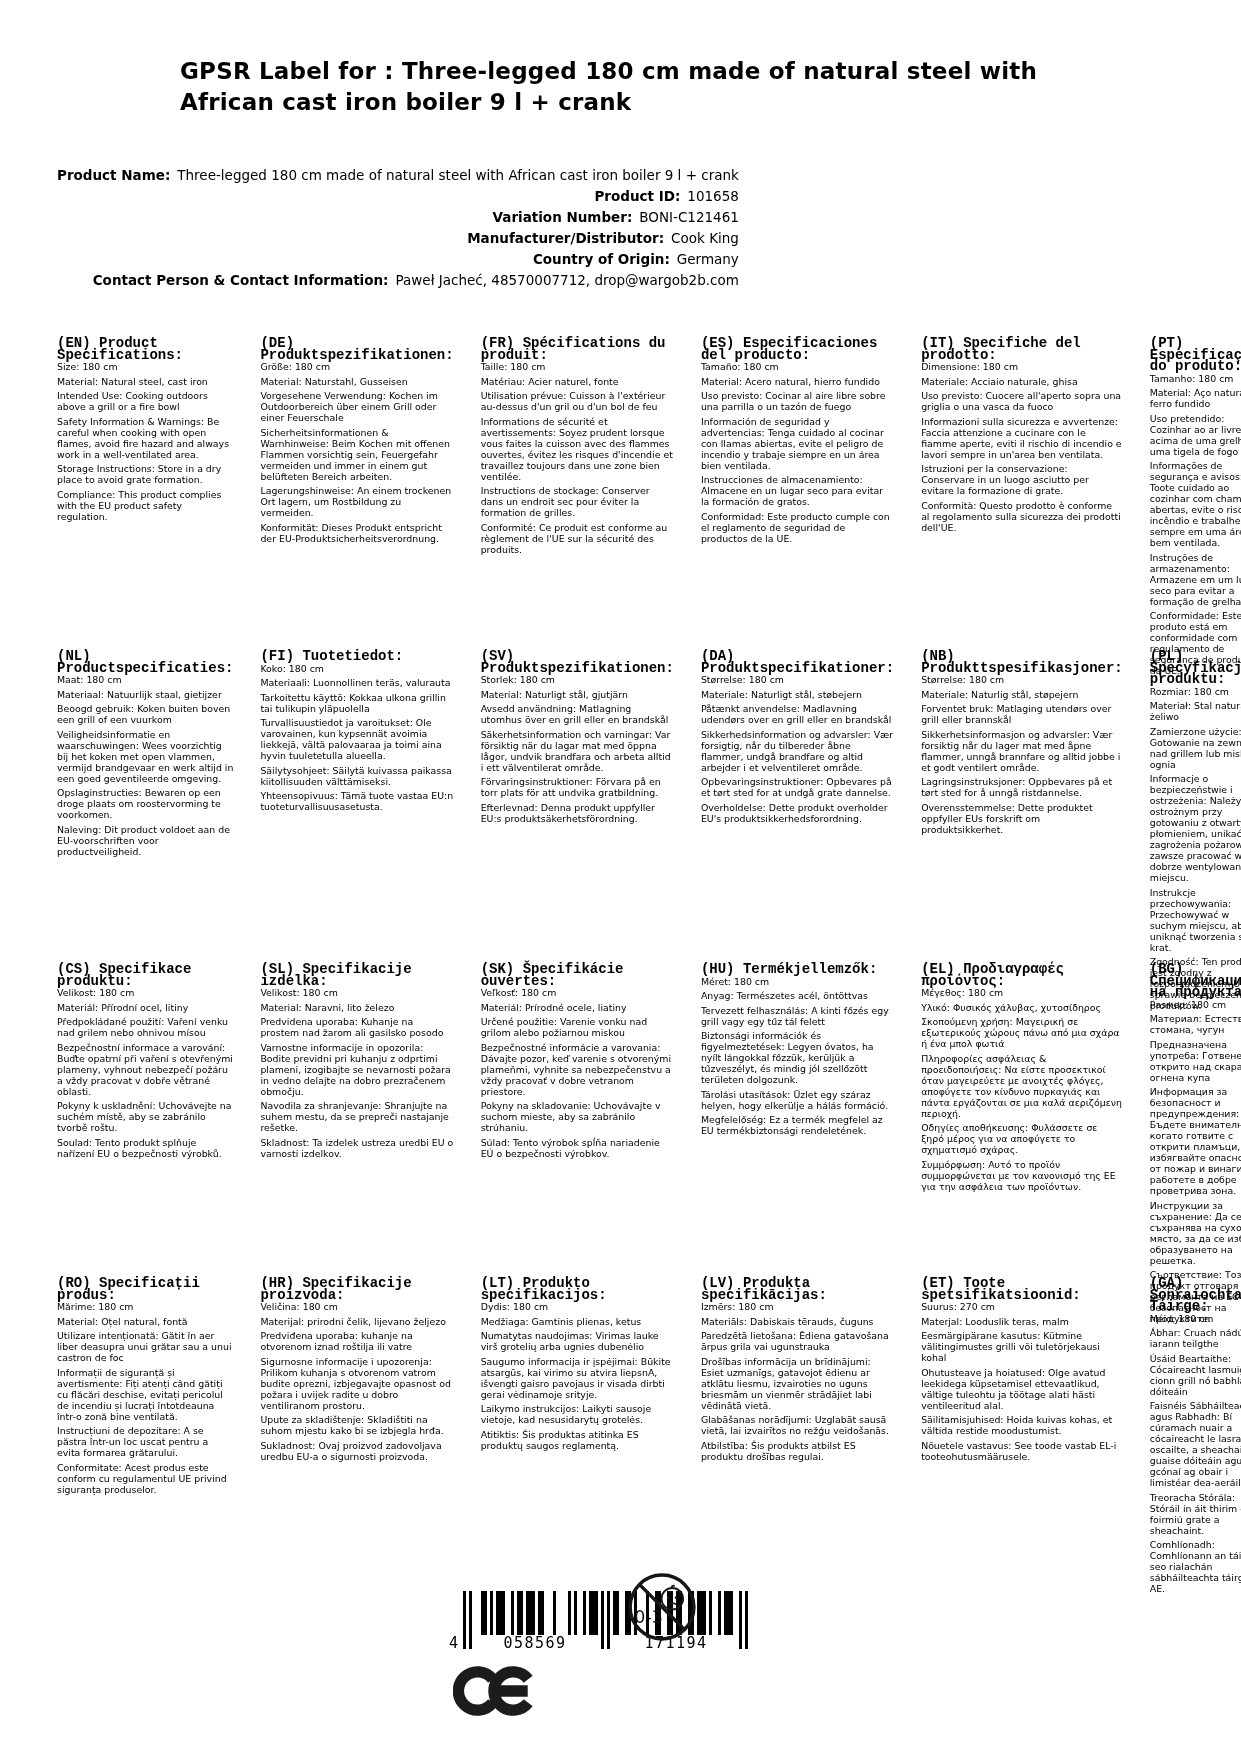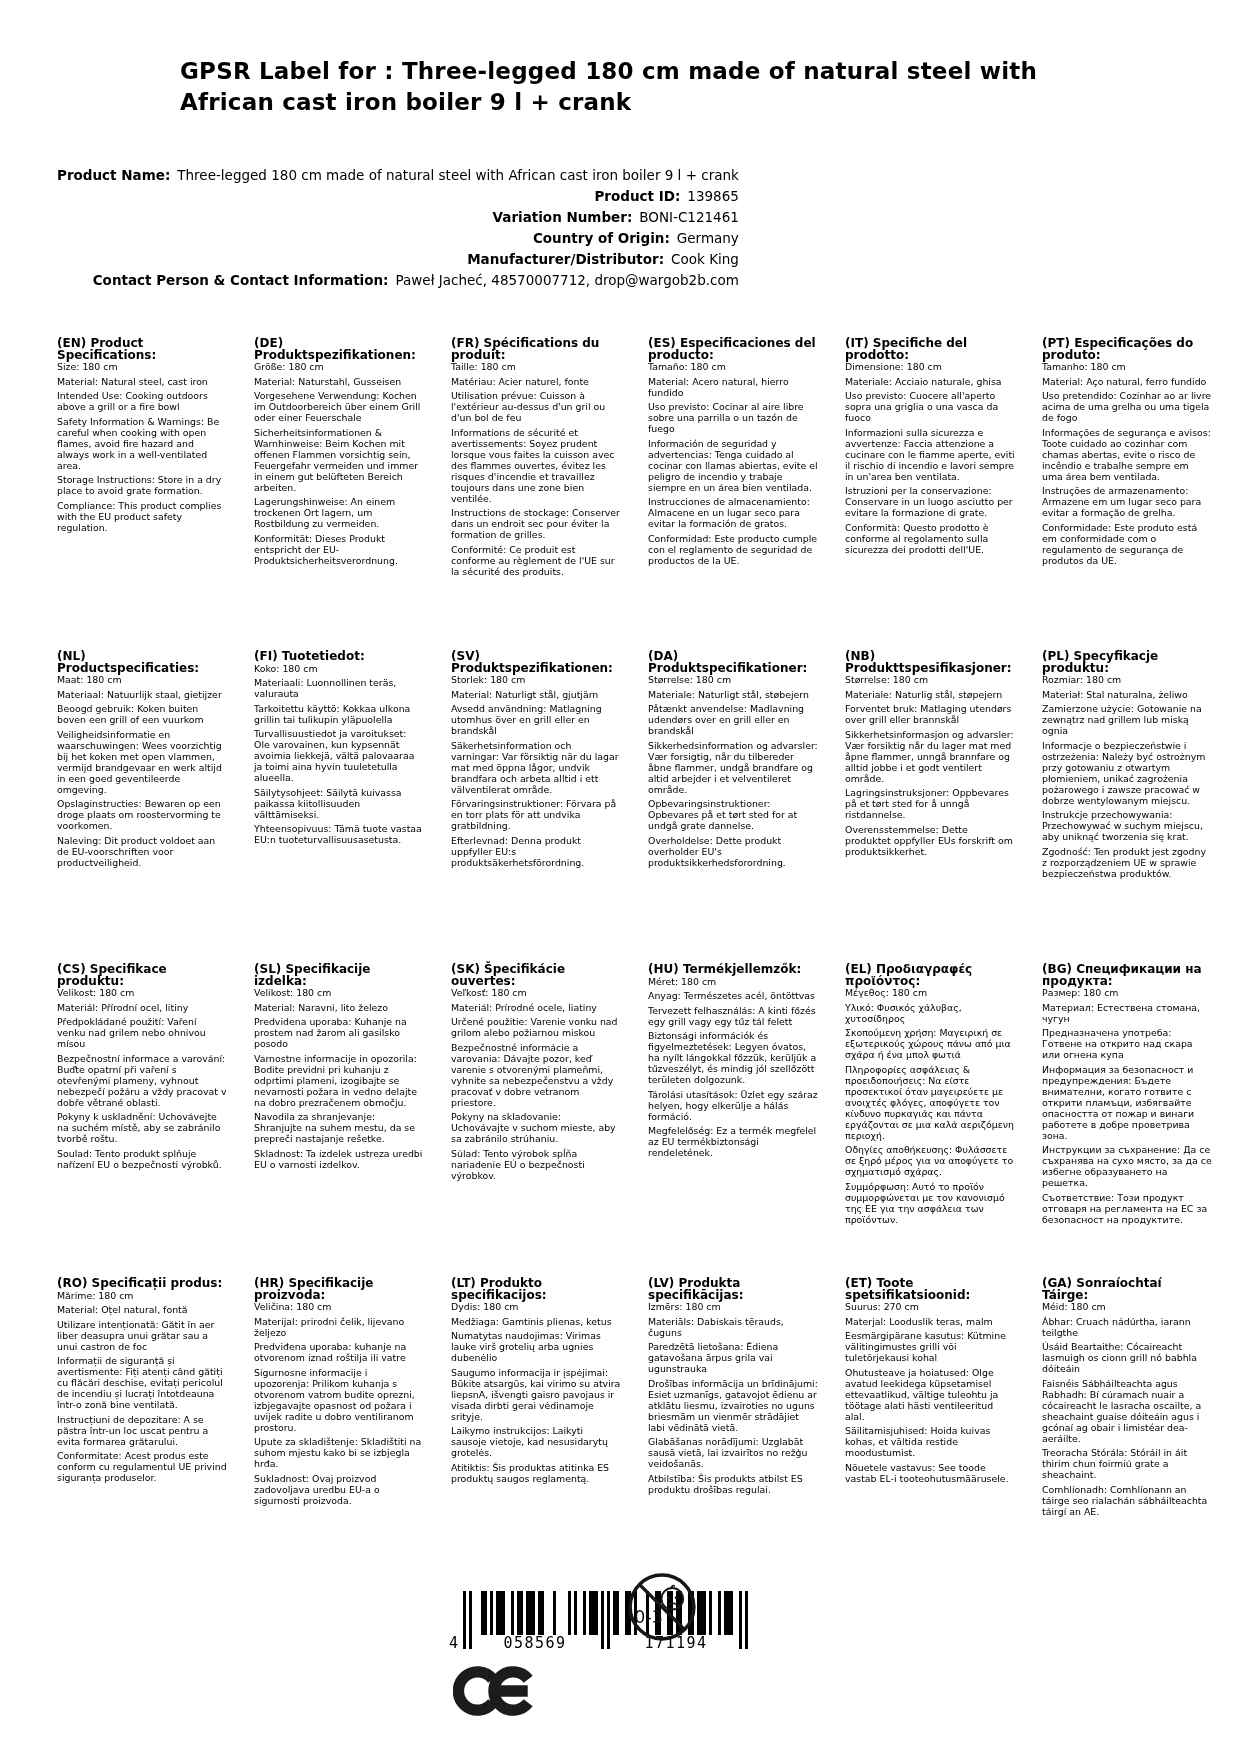--- a/index.html
+++ b/index.html
@@ -15,42 +15,42 @@
   }
   .info{position:absolute;top:165px;left:57px;font-size:13.5px;line-height:21px;text-align:right;}
   .info-line{white-space:nowrap;}
   .info-label{font-weight:bold;margin-right:7px;}
   .grid{
     position:absolute;top:338px;left:57px;width:1155px;
     display:grid;grid-template-columns:repeat(6,1fr);column-gap:27px;
     grid-template-rows:313px 313px 314px auto;align-items:start;
   }
   .lang-block{overflow:visible;}
-  .block-header{font-weight:bold;font-size:12px;line-height:11.5px;overflow-wrap:break-word;}
+  .block-header{font-weight:bold;font-size:14px;line-height:11.5px;overflow-wrap:break-word;font-family:Liberation Mono, monospace;}
   .block-line{margin:0 0 3.5px 0;font-size:9.4px;line-height:11px;overflow-wrap:break-word;}
   .barcode-wrap{position:absolute;left:447px;top:1591px;}
   .bc-digit{
     font-family:"DejaVu Sans Mono","Liberation Mono",monospace;
     font-size:15px;letter-spacing:1.5px;fill:#000;
   }
   .ce-wrap{position:absolute;left:453px;top:1662px;}
   .age-wrap{position:absolute;left:626px;top:1571px;}
   .age-text{font-family:"DejaVu Sans","Liberation Sans",sans-serif;font-size:17px;font-weight:500;fill:#111;}
 </style>
 </head>
 <body>
 
 <h1 class="title">GPSR Label for : Three-legged 180 cm made of natural steel with African cast iron boiler 9 l + crank</h1>
 
 <div class="info">
     <div class="info-line"><span class="info-label">Product Name:</span><span class="info-value">Three-legged 180 cm made of natural steel with African cast iron boiler 9 l + crank</span></div>
-    <div class="info-line"><span class="info-label">Product ID:</span><span class="info-value">139865</span></div>
+    <div class="info-line"><span class="info-label">Product ID:</span><span class="info-value">101658</span></div>
     <div class="info-line"><span class="info-label">Variation Number:</span><span class="info-value">BONI-C121461</span></div>
+    <div class="info-line"><span class="info-label">Manufacturer/Distributor:</span><span class="info-value">Cook King</span></div>
     <div class="info-line"><span class="info-label">Country of Origin:</span><span class="info-value">Germany</span></div>
-    <div class="info-line"><span class="info-label">Manufacturer/Distributor:</span><span class="info-value">Cook King</span></div>
     <div class="info-line"><span class="info-label">Contact Person &amp; Contact Information:</span><span class="info-value">Paweł Jacheć, 48570007712, drop@wargob2b.com</span></div>
   </div>
 
 <div class="grid">
     <div class="lang-block">
       <div class="block-header">(EN) Product Specifications:</div>
       <p class="block-line">Size: 180 cm</p>
       <p class="block-line">Material: Natural steel, cast iron</p>
       <p class="block-line">Intended Use: Cooking outdoors above a grill or a fire bowl</p>
       <p class="block-line">Safety Information &amp; Warnings: Be careful when cooking with open flames, avoid fire hazard and always work in a well-ventilated area.</p>

